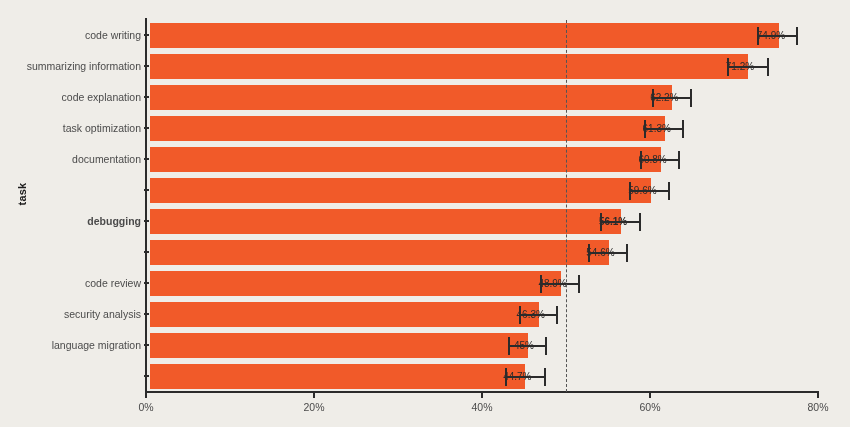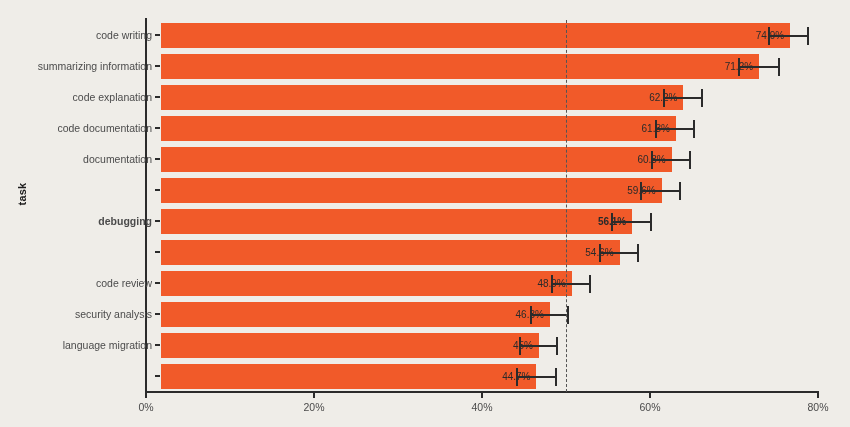--- a/index.html
+++ b/index.html
@@ -55,23 +55,24 @@
     transform: rotate(-90deg);
     transform-origin: center center;
     font-size: 11px;
     font-weight: bold;
     color: #1d1d1d;
     letter-spacing: .2px;
   }
 
   .row {
     position: absolute;
-    left: 15px;
+    left: 4px;
     width: 100%;
     height: 31px;
+    padding-left: 12px;
   }
   .row-label {
     position: absolute;
     right: 100%;
     margin-right: 9px;
     top: 0;
     height: 31px;
     line-height: 31px;
     white-space: nowrap;
     font-size: 10.5px;
@@ -174,21 +175,21 @@
         <div class="row-tick"></div>
         <div class="row-label">code explanation</div>
         <div class="bar" style="width: 522.48px; background: rgb(241, 90, 41);"></div>
         <div class="bar-value" style="right: 155.52px;">62.2%</div>
         <div class="errbar" style="left: 503.16px; width: 37.8px; background: rgb(43, 43, 43);"></div>
         <div class="errcap" style="left: 502.16px; background: rgb(43, 43, 43);"></div>
         <div class="errcap" style="left: 539.96px; background: rgb(43, 43, 43);"></div>
       </div>
       <div class="row" style="top: 93px;">
         <div class="row-tick"></div>
-        <div class="row-label">code documentation</div>
+        <div class="row-label">task optimization</div>
         <div class="bar" style="width: 514.92px; background: rgb(241, 90, 41);"></div>
         <div class="bar-value" style="right: 163.08px;">61.3%</div>
         <div class="errbar" style="left: 494.76px; width: 38.64px; background: rgb(43, 43, 43);"></div>
         <div class="errcap" style="left: 493.76px; background: rgb(43, 43, 43);"></div>
         <div class="errcap" style="left: 532.4px; background: rgb(43, 43, 43);"></div>
       </div>
       <div class="row" style="top: 124px;">
         <div class="row-tick"></div>
         <div class="row-label">documentation</div>
         <div class="bar" style="width: 510.72px; background: rgb(241, 90, 41);"></div>

